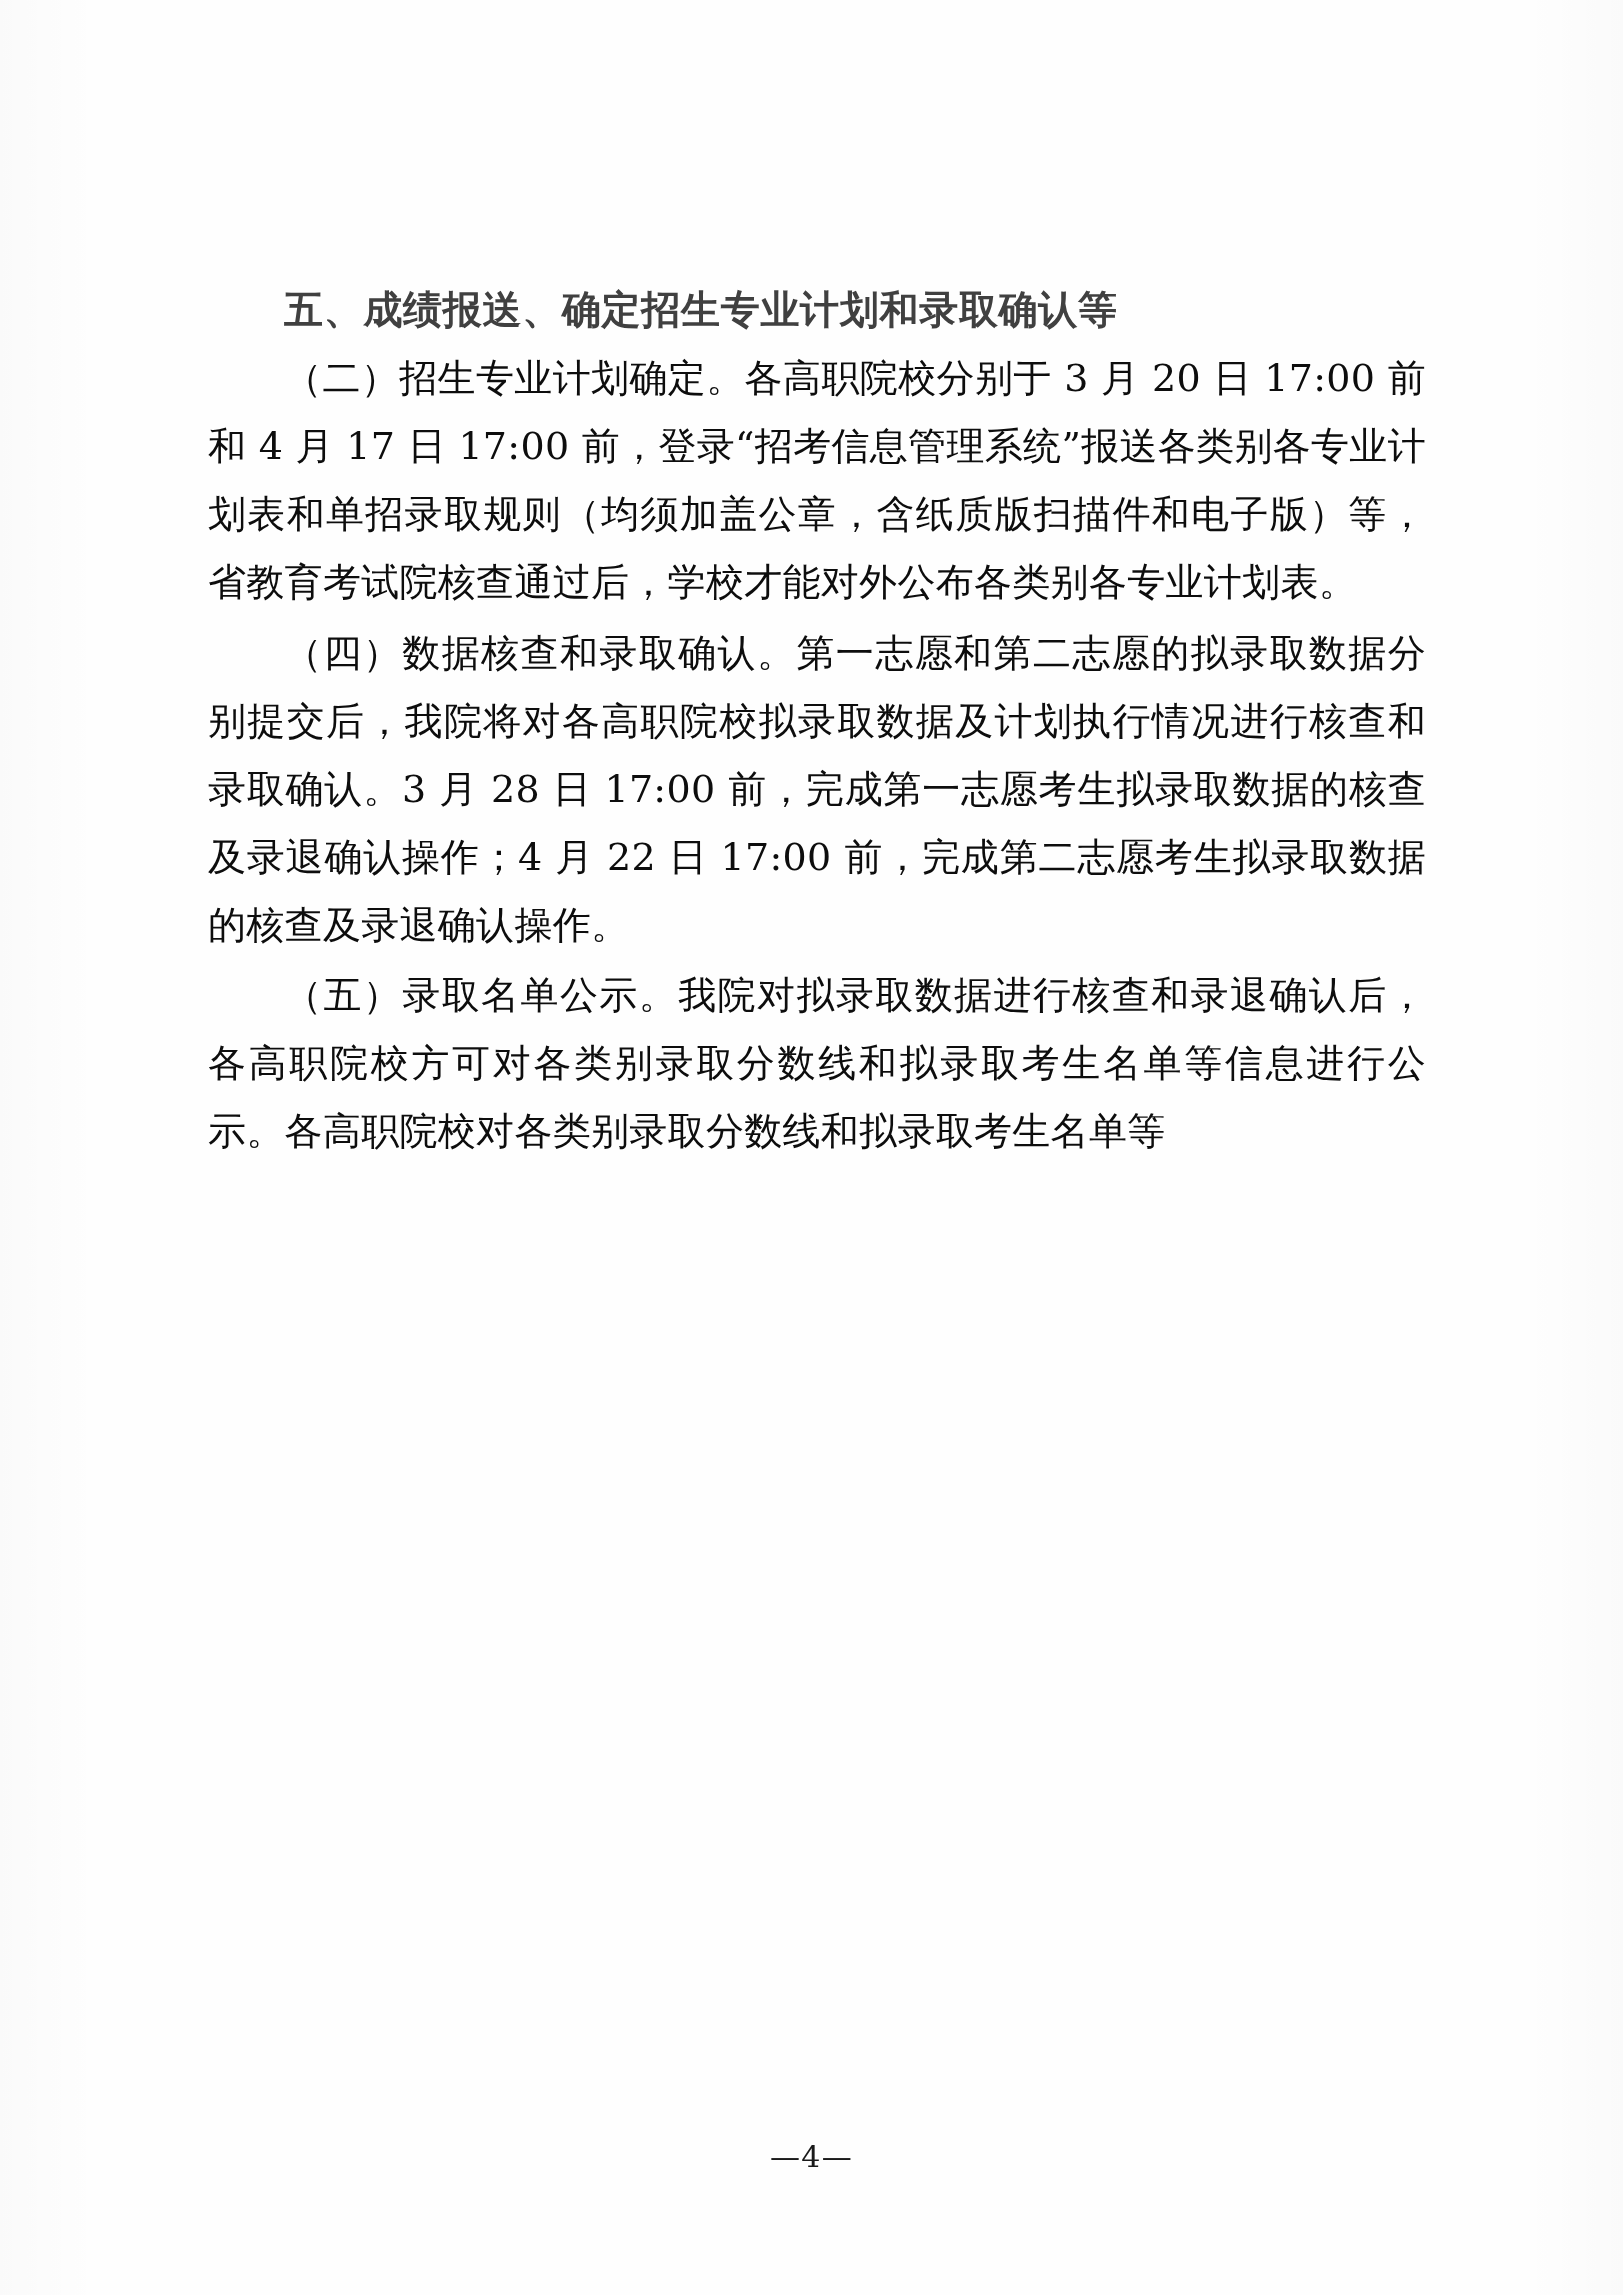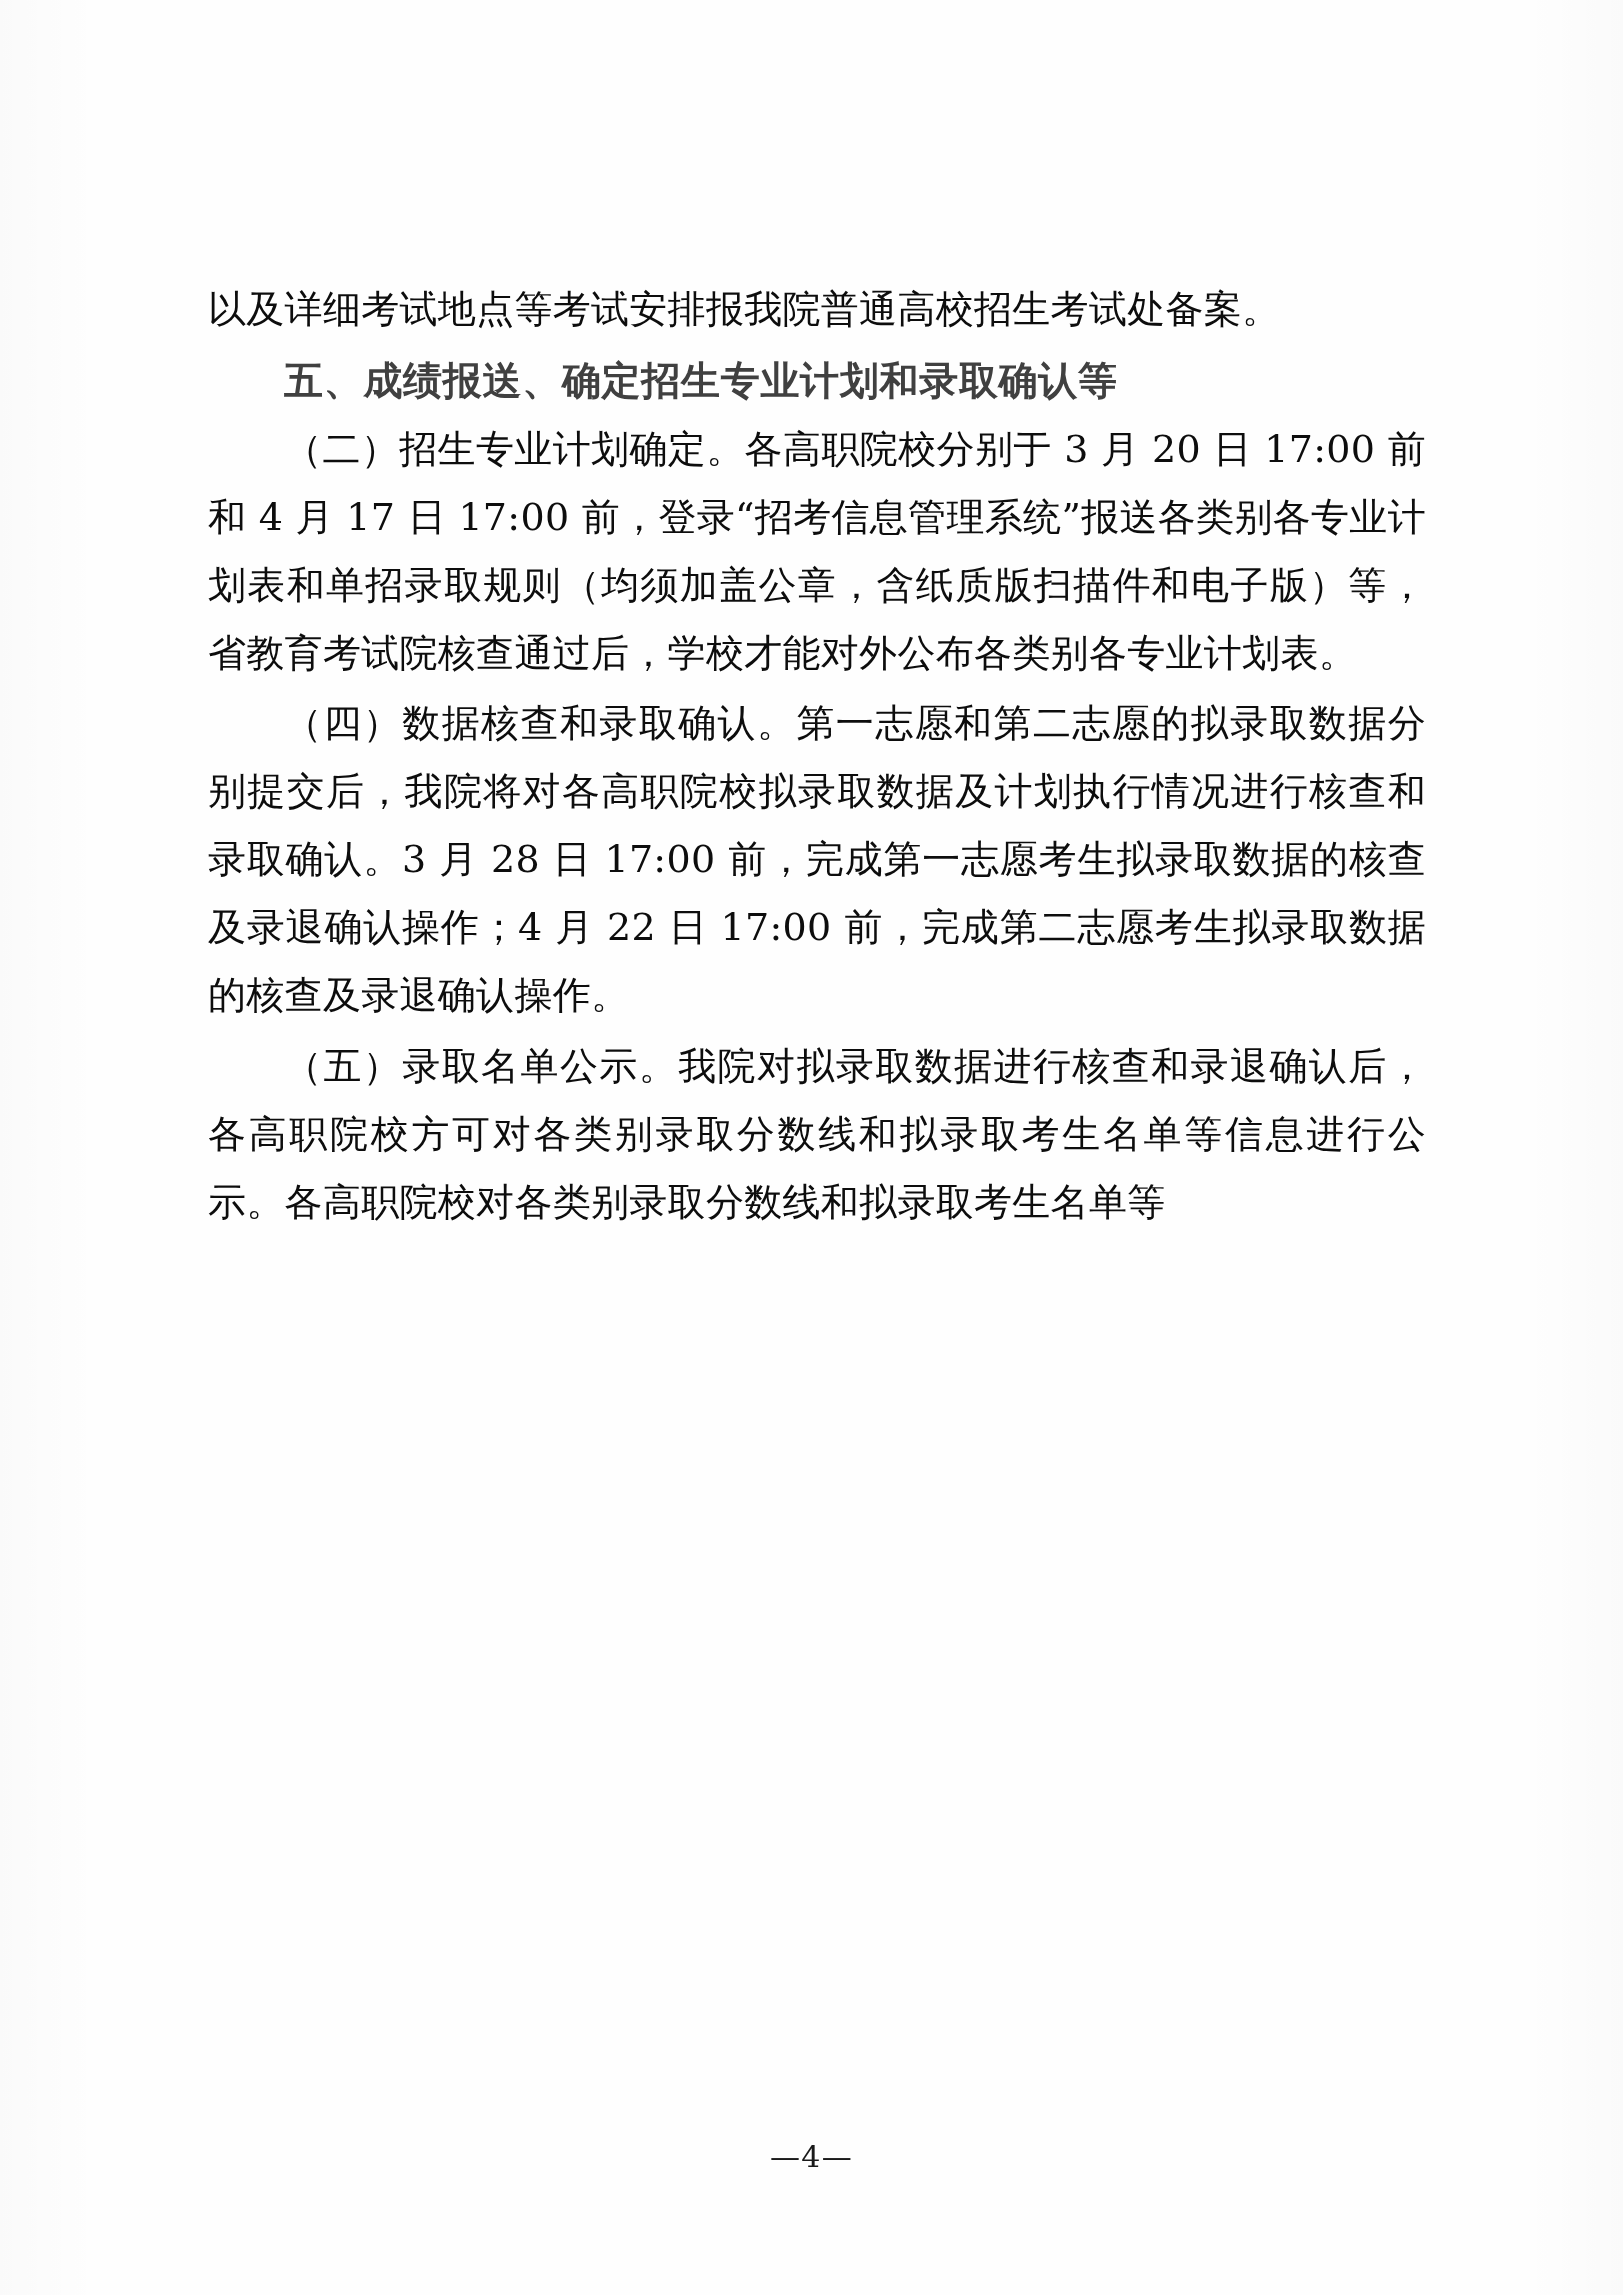--- a/index.html
+++ b/index.html
@@ -75,21 +75,20 @@
   }
 </style>
 </head>
 <body>
 
 <div class="page">
   <div class="edge-left"></div>
   <div class="edge-right"></div>
 
   <div class="content">
-    <p class="para">以及详细考试地点等考试安排报我院普通高校招生考试处备案。</p>
     <p class="heading">五、成绩报送、确定招生专业计划和录取确认等</p>
     <p class="para indent">（二）招生专业计划确定。各高职院校分别于 3 月 20 日 17:00 前和 4 月 17 日 17:00 前，登录“招考信息管理系统”报送各类别各专业计划表和单招录取规则（均须加盖公章，含纸质版扫描件和电子版）等，省教育考试院核查通过后，学校才能对外公布各类别各专业计划表。</p>
     <p class="para indent">（四）数据核查和录取确认。第一志愿和第二志愿的拟录取数据分别提交后，我院将对各高职院校拟录取数据及计划执行情况进行核查和录取确认。3 月 28 日 17:00 前，完成第一志愿考生拟录取数据的核查及录退确认操作；4 月 22 日 17:00 前，完成第二志愿考生拟录取数据的核查及录退确认操作。</p>
     <p class="para indent">（五）录取名单公示。我院对拟录取数据进行核查和录退确认后，各高职院校方可对各类别录取分数线和拟录取考生名单等信息进行公示。各高职院校对各类别录取分数线和拟录取考生名单等</p>
   </div>
 
   <div class="footer">—4—</div>
 </div>
 
 

